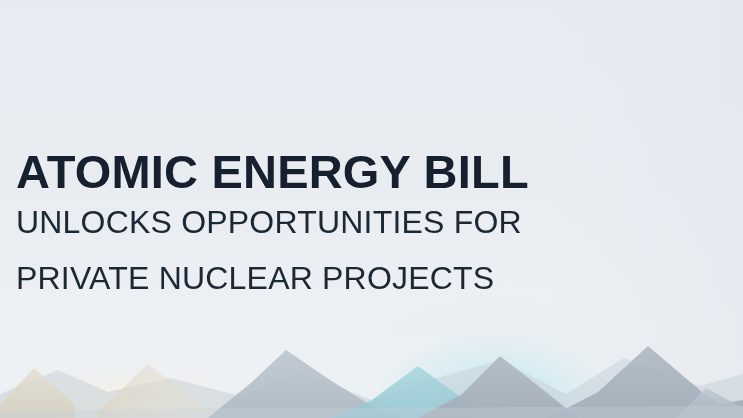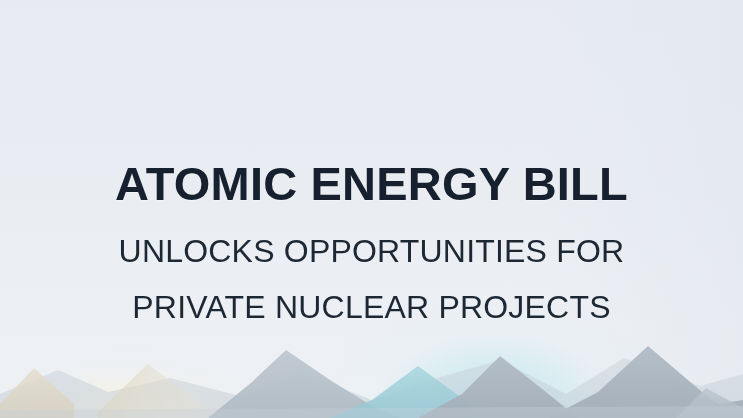--- a/index.html
+++ b/index.html
@@ -66,44 +66,43 @@
     position:absolute;
     left:0; bottom:0;
     width:743px; height:110px;
   }
   .ranges svg { display:block; width:743px; height:110px; }
 
   
   .titleblock {
     position:absolute;
     left:0; right:0;
-    top:160px;
-    text-align:center;
-    padding:0 36px;
+    top:148px;
+    padding:0 16px;
   }
 
   .headline {
     font-family:"Liberation Sans", sans-serif;
     font-weight:700;
     font-size:47px;
     line-height:1.04;
     letter-spacing:0.2px;
     color:#16202e;
     white-space:nowrap;
     text-shadow:0 1px 0 rgba(255,255,255,0.35);
   }
 
   .subline {
     font-family:"Liberation Sans", sans-serif;
     font-weight:400;
     font-size:32px;
     line-height:1.18;
     letter-spacing:0.2px;
     color:#1d2835;
-    margin-top:24px;
+    margin-top:7px;
     white-space:nowrap;
   }
   .subline + .subline { margin-top:18px; }
 </style>
 </head>
 <body>
 
 <div id="slide">
 
   <div class="sky-base"></div>

